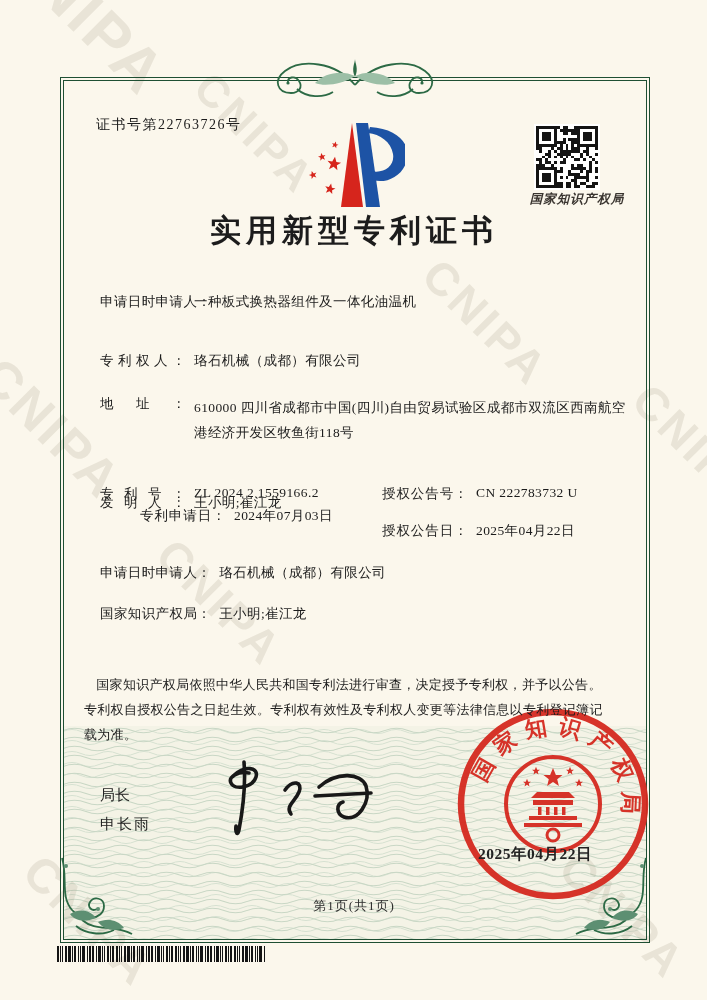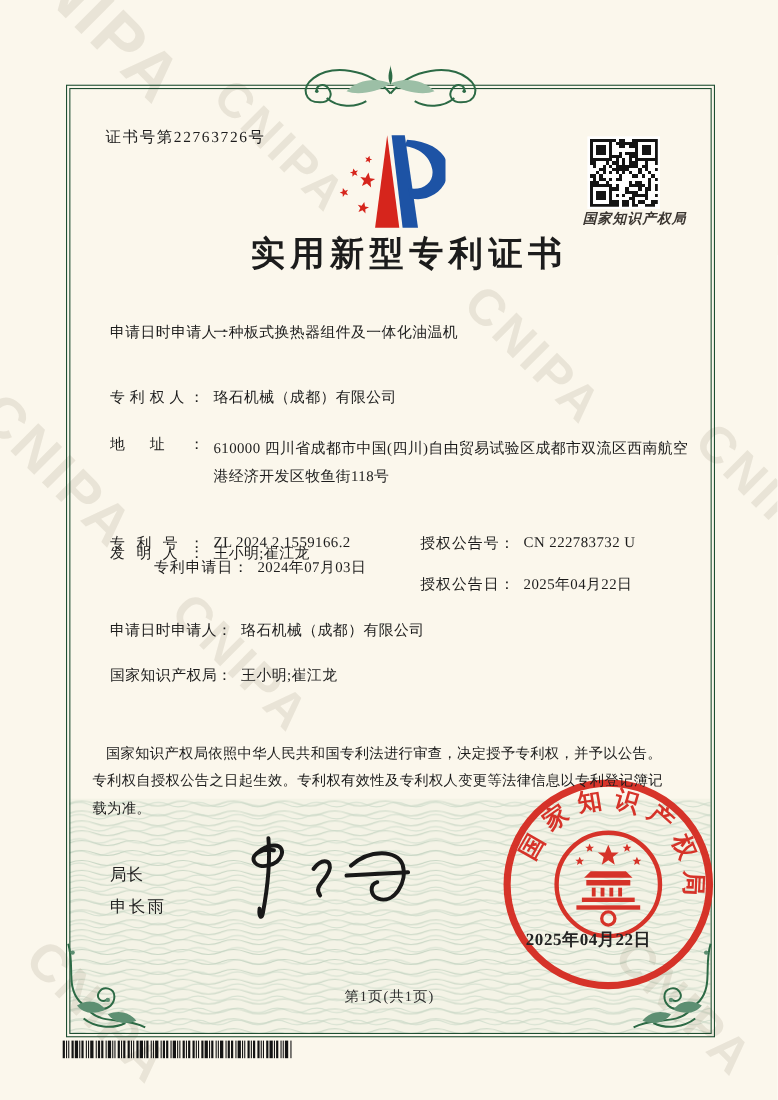--- a/index.html
+++ b/index.html
@@ -14,21 +14,21 @@
   .frame{position:absolute;left:60px;top:77px;width:588px;height:864px;border:1.6px solid #1e4f33;z-index:2;pointer-events:none;}
   .frame-inner{position:absolute;inset:2px;border:1.2px solid #1e4f33;}
   .orn{position:absolute;z-index:6;}
   
   .cert-no{position:absolute;left:96px;top:116px;font-size:14px;letter-spacing:1.5px;z-index:5;}
   .logo{position:absolute;left:300px;top:116px;z-index:5;}
   .qr-wrap{position:absolute;left:534px;top:124px;width:62px;height:62px;background:#fff;padding:2px;z-index:5;}
   .qr-caption{position:absolute;left:512px;top:191px;width:130px;text-align:center;font-size:12.5px;
       font-style:italic;font-weight:700;color:#3a3530;letter-spacing:1px;z-index:5;}
   .title{position:absolute;left:60px;top:210px;width:588px;text-align:center;font-size:31px;
-      font-weight:700;letter-spacing:5px;z-index:5;padding-left:18px;}
+      font-weight:700;letter-spacing:5px;z-index:5;}
   
   .frow{position:absolute;left:100px;font-size:13.5px;letter-spacing:0.4px;white-space:nowrap;z-index:5;}
   .frow-r{position:absolute;left:382px;font-size:13.5px;letter-spacing:0.4px;white-space:nowrap;z-index:5;}
   .flabel{display:inline-block;width:86px;text-align:justify;text-align-last:justify;vertical-align:top;}
   .flabel-b{display:inline-block;vertical-align:top;}
   .fvalue{margin-left:8px;}
   .fvalue-block{display:inline-block;width:442px;line-height:25px;white-space:normal;vertical-align:top;margin-left:8px;}
   
   .notice{position:absolute;left:84px;top:672px;width:530px;font-size:13px;line-height:25px;
       letter-spacing:0.3px;z-index:5;}

